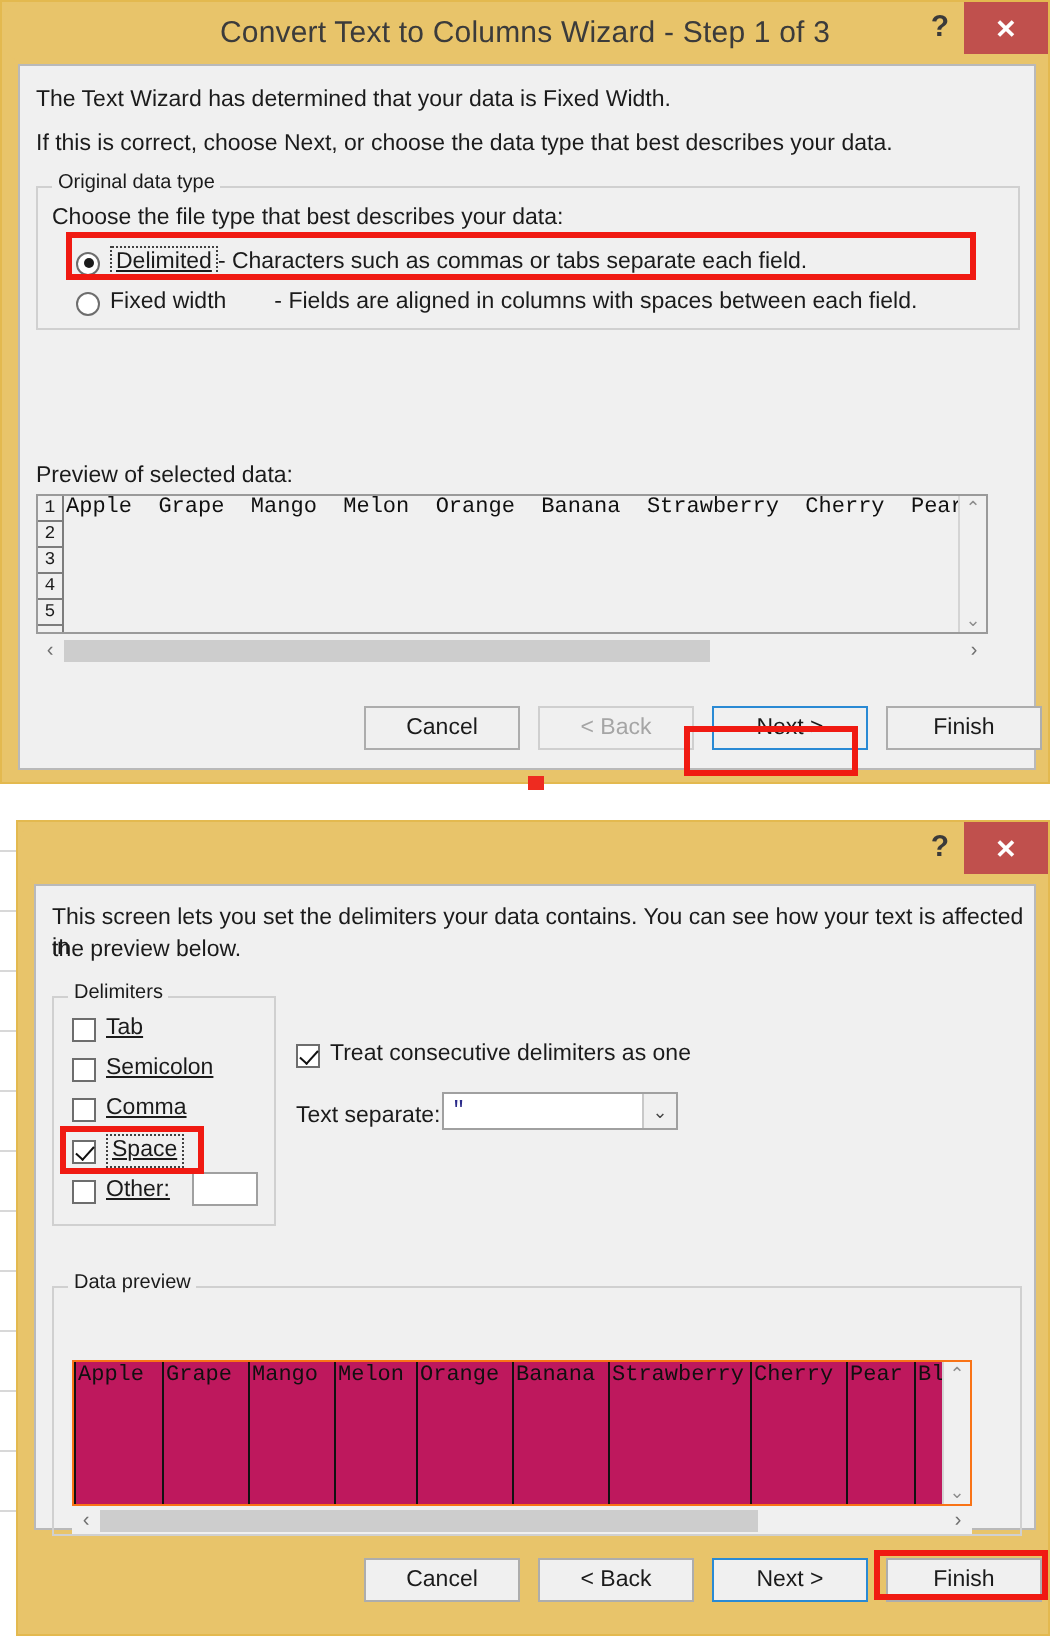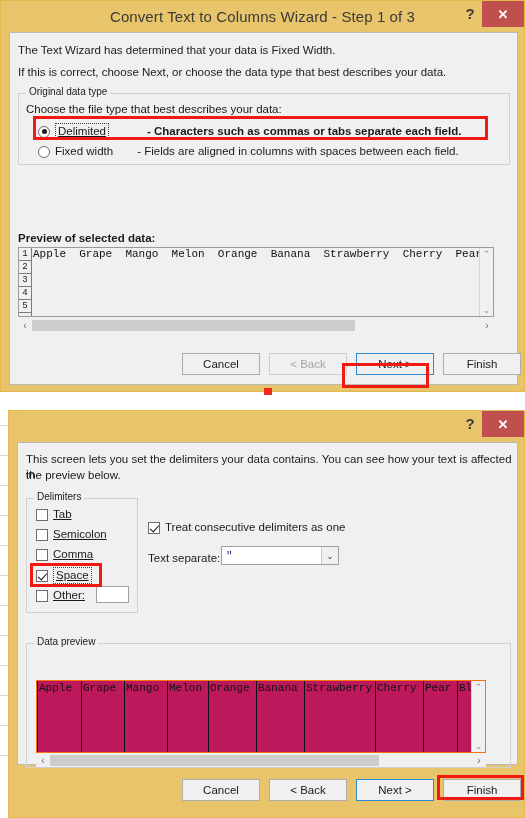--- a/index.html
+++ b/index.html
@@ -186,30 +186,30 @@
     <div class="txt" style="position:absolute;left:8px;top:32px;">If this is correct, choose Next, or choose the data type that best describes your data.</div>
 
     <div class="group" style="left:8px;top:60px;width:492px;height:72px;">
       <span class="group-title">Original data type</span>
     </div>
     <div class="txt" style="position:absolute;left:16px;top:69px;">Choose the file type that best describes your data:</div>
 
     <div class="radio-row" style="left:28px;top:90px;">
       <span class="radio on"></span>
       <span class="focus-dot"><span class="txt u">Delimited</span></span>
-      <span class="txt" style="margin-left:38px;font-weight:bold;">- Characters such as commas or tabs separate each field.</span>
+      <span class="txt" style="">- Characters such as commas or tabs separate each field.</span>
     </div>
 
     <div class="radio-row" style="left:28px;top:111px;">
       <span class="radio"></span>
       <span class="txt">Fixed width</span>
       <span class="txt" style="margin-left:24px;">- Fields are aligned in columns with spaces between each field.</span>
     </div>
 
-    <div class="txt" style="position:absolute;left:8px;top:198px;font-weight:bold;">Preview of selected data:</div>
+    <div class="txt" style="position:absolute;left:8px;top:198px;">Preview of selected data:</div>
 
     <div class="prev-pane" style="left:8px;top:214px;width:476px;height:70px;">
       <div class="prev-gutter">
         <div class="gut-cell">1</div>
         <div class="gut-cell">2</div>
         <div class="gut-cell">3</div>
         <div class="gut-cell">4</div>
         <div class="gut-cell">5</div>
       </div>
       <div class="prev-line">Apple  Grape  Mango  Melon  Orange  Banana  Strawberry  Cherry  Pear  Bl</div>

